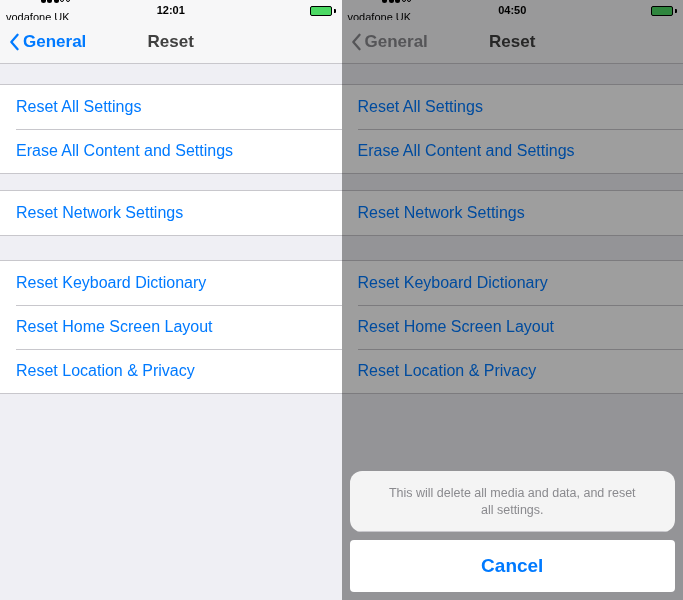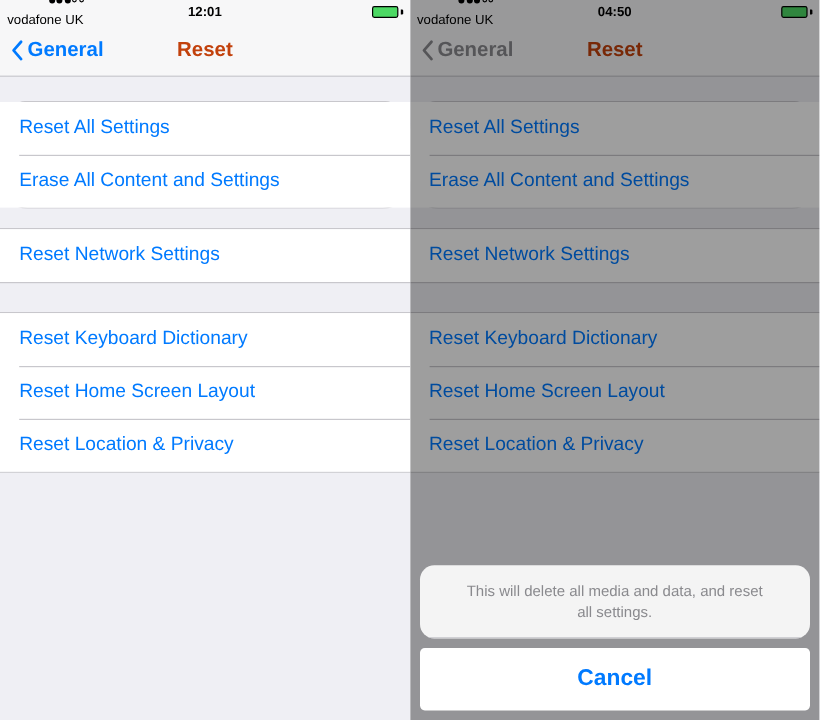--- a/index.html
+++ b/index.html
@@ -57,29 +57,29 @@
     .back {
       display: flex; align-items: center; gap: 3px;
       color: #007aff; font-size: 17px; font-weight: bold;
     }
     .chevron-left {
       width: 12px; height: 18px;
     }
     .chevron-left svg { display: block; }
     .nav-title {
       position: absolute; left: 50%; transform: translateX(-50%);
-      font-size: 17px; font-weight: 600; color: #c2410c;
+      font-size: 17px; font-weight: 600; color: #404040;
     }
     .section {
       margin-top: 24px;
       border-top: 0.5px solid #c8c7cc;
       border-bottom: 0.5px solid #c8c7cc;
       background: #fff;
     }
-    .section:first-of-type { margin-top: 20px; border-radius: 23px; }
+    .section:first-of-type { margin-top: 20px; }
     .section.spacer-small { margin-top: 16px; }
     .row {
       height: 44px;
       display: flex;
       align-items: center;
       padding: 0 16px;
       font-size: 16px;
       color: #007aff;
       background: #fff;
     }

